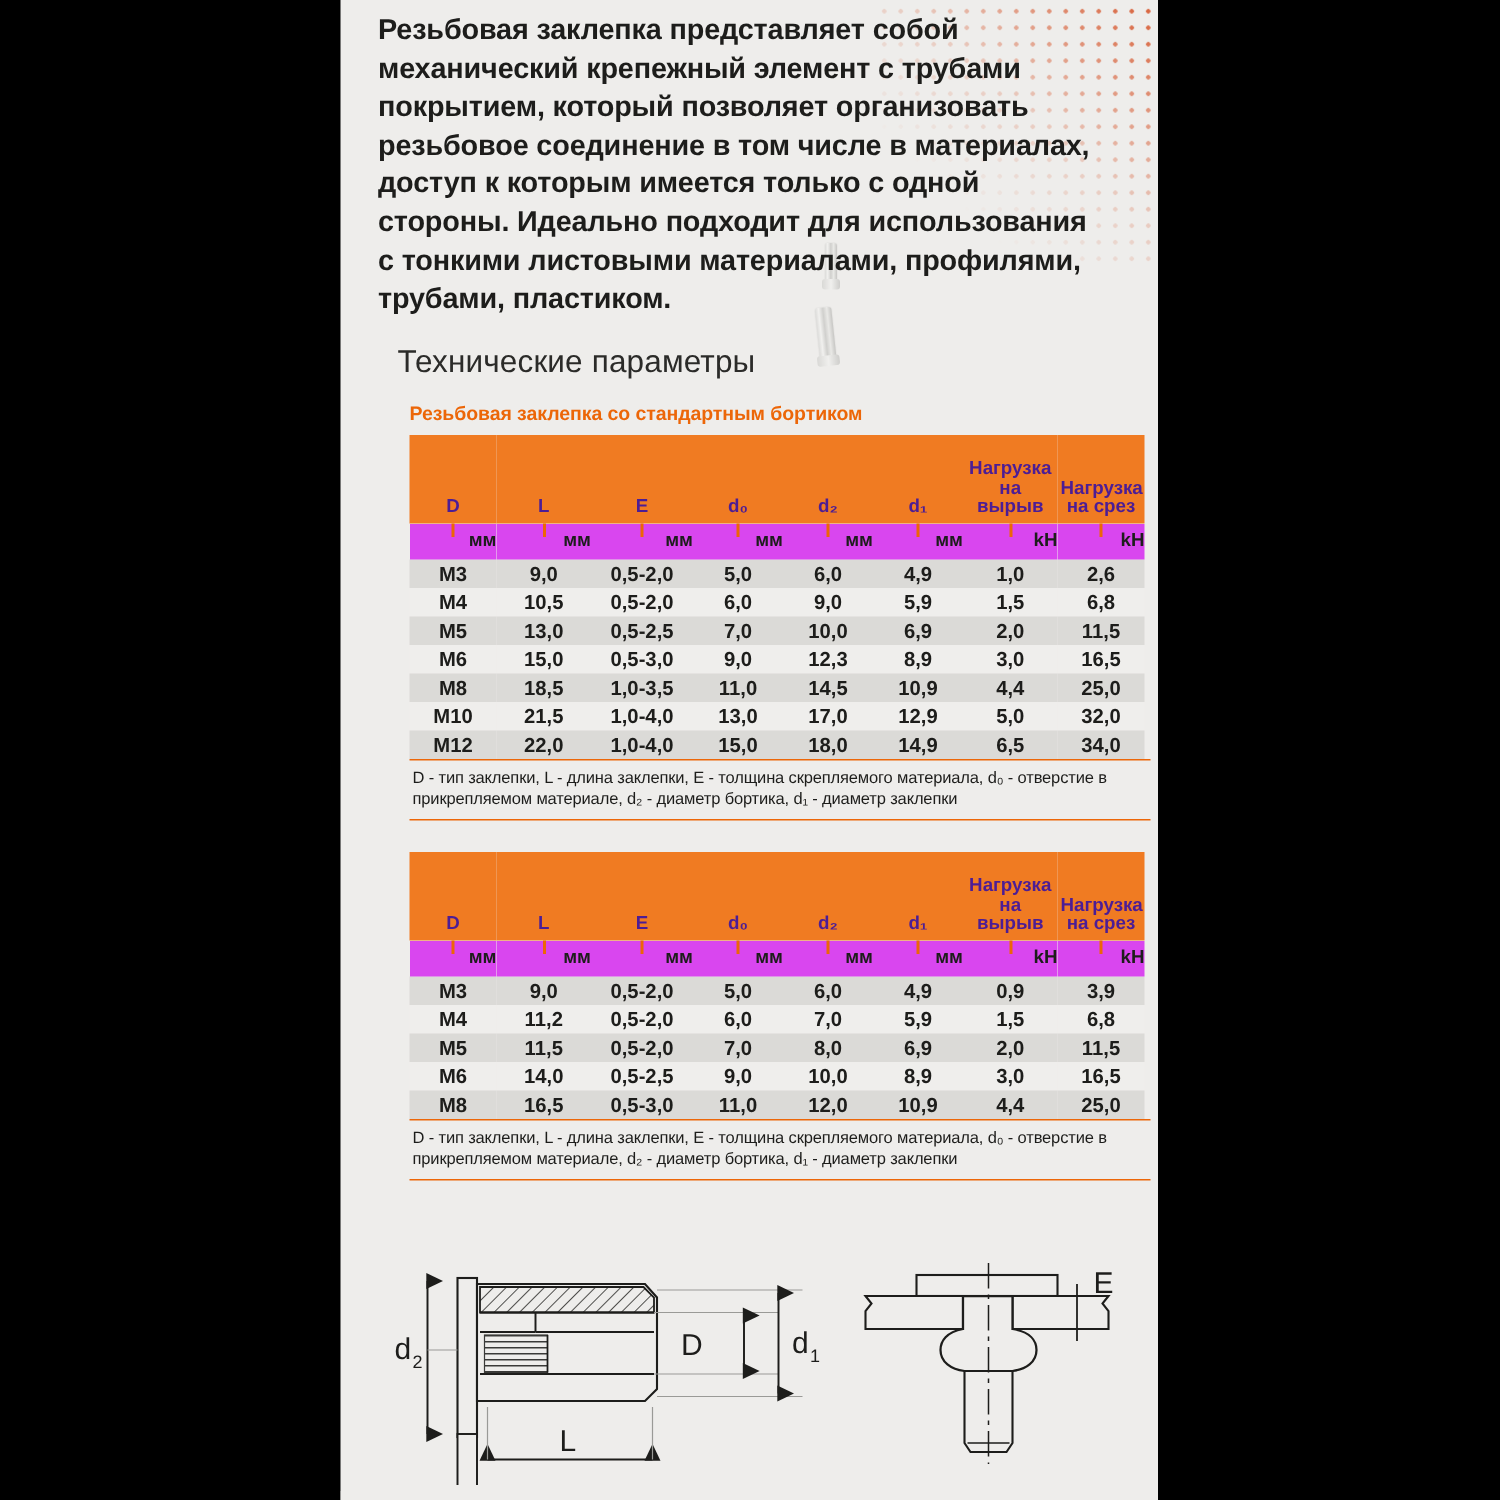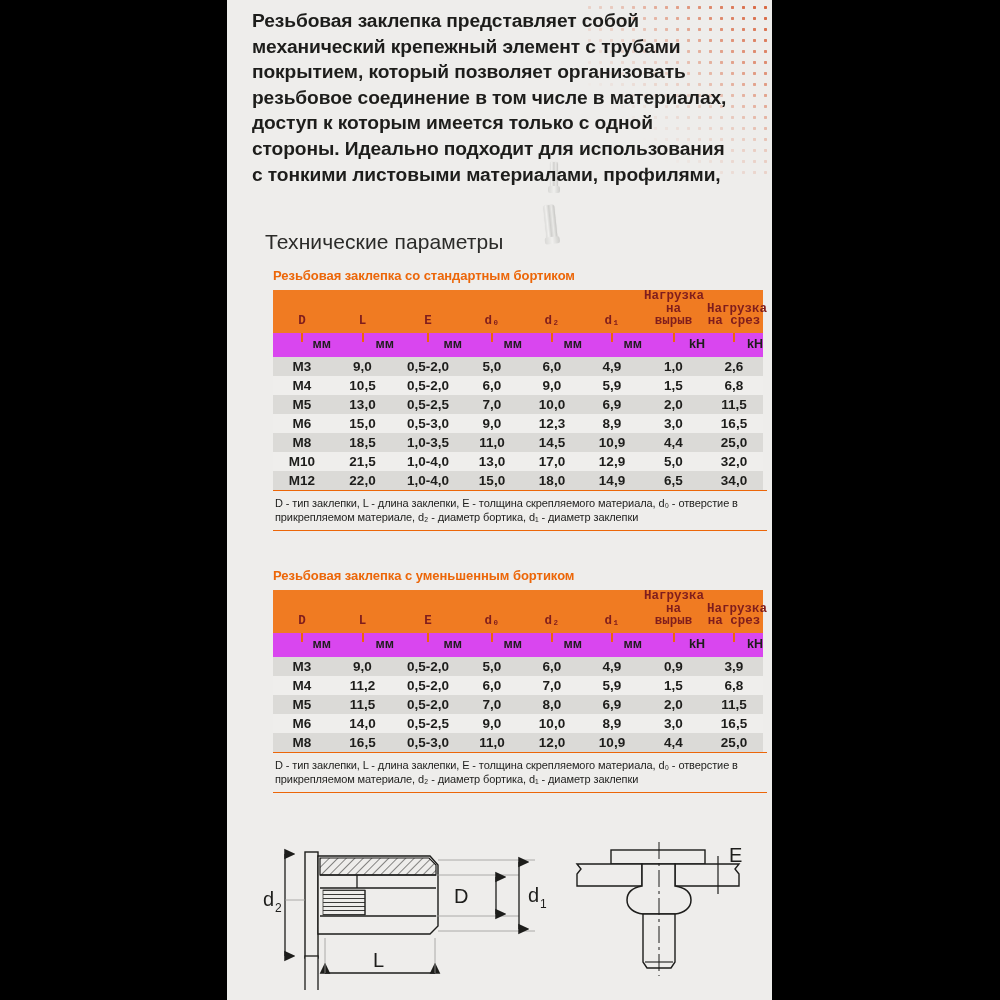--- a/index.html
+++ b/index.html
@@ -90,30 +90,29 @@
   table.spec col.c1 { width: 63px; }
   table.spec col.c2 { width: 68px; }
   table.spec col.c3 { width: 60px; }
   table.spec col.c4 { width: 60px; }
   table.spec col.c5 { width: 60px; }
   table.spec col.c6 { width: 63px; }
   table.spec col.c7 { width: 58px; }
 
   table.spec thead th {
     background: #f07b22;
-    color: #7f1d1d;
+    color: #4c1d95;
     font-size: 12.5px;
     font-weight: bold;
-    padding: 0 2px 5px 2px;
+    padding: 16px 2px 5px 2px;
     height: 30px;
     vertical-align: bottom;
     text-align: center;
     line-height: 12.5px;
     border: none;
-    font-family: Liberation Mono, monospace;
   }
   table.spec thead th .hdr-wrap { display:block; }
 
   table.spec tr.units td {
     background: #d946ef;
     color: #1d1d1b;
     font-size: 12.5px;
     font-weight: bold;
     text-align: right;
     height: 24px;
@@ -179,20 +178,21 @@
     </div>
 
     <div id="intro">
       <div>Резьбовая заклепка представляет собой</div>
       <div>механический крепежный элемент с трубами</div>
       <div>покрытием, который позволяет организовать</div>
       <div>резьбовое соединение в том числе в материалах,</div>
       <div>доступ к которым имеется только с одной</div>
       <div>стороны. Идеально подходит для использования</div>
       <div>с тонкими листовыми материалами, профилями,</div>
+      <div class="last">трубами, пластиком.</div>
     </div>
 
     <div id="tech-heading">Технические параметры</div>
 
     <div class="table-block" style="top:268px;">
       <div class="table-title">Резьбовая заклепка со стандартным бортиком</div>
       <table class="spec">
         <colgroup>
           <col class="c0">
             <col class="c1">
@@ -312,21 +312,20 @@
             <td>14,9</td>
             <td>6,5</td>
             <td>34,0</td>
           </tr>
         </tbody>
       </table>
       <div class="note">D - тип заклепки, L - длина заклепки, E - толщина скрепляемого материала, d₀ - отверстие в прикрепляемом материале, d₂ - диаметр бортика, d₁ - диаметр заклепки</div>
     </div>
 
     <div class="table-block" style="top:568px;">
-      <div class="table-title">Резьбовая заклепка с уменьшенным бортиком</div>
       <table class="spec">
         <colgroup>
           <col class="c0">
             <col class="c1">
             <col class="c2">
             <col class="c3">
           <col class="c4">
             <col class="c5">
             <col class="c6">
             <col class="c7">

